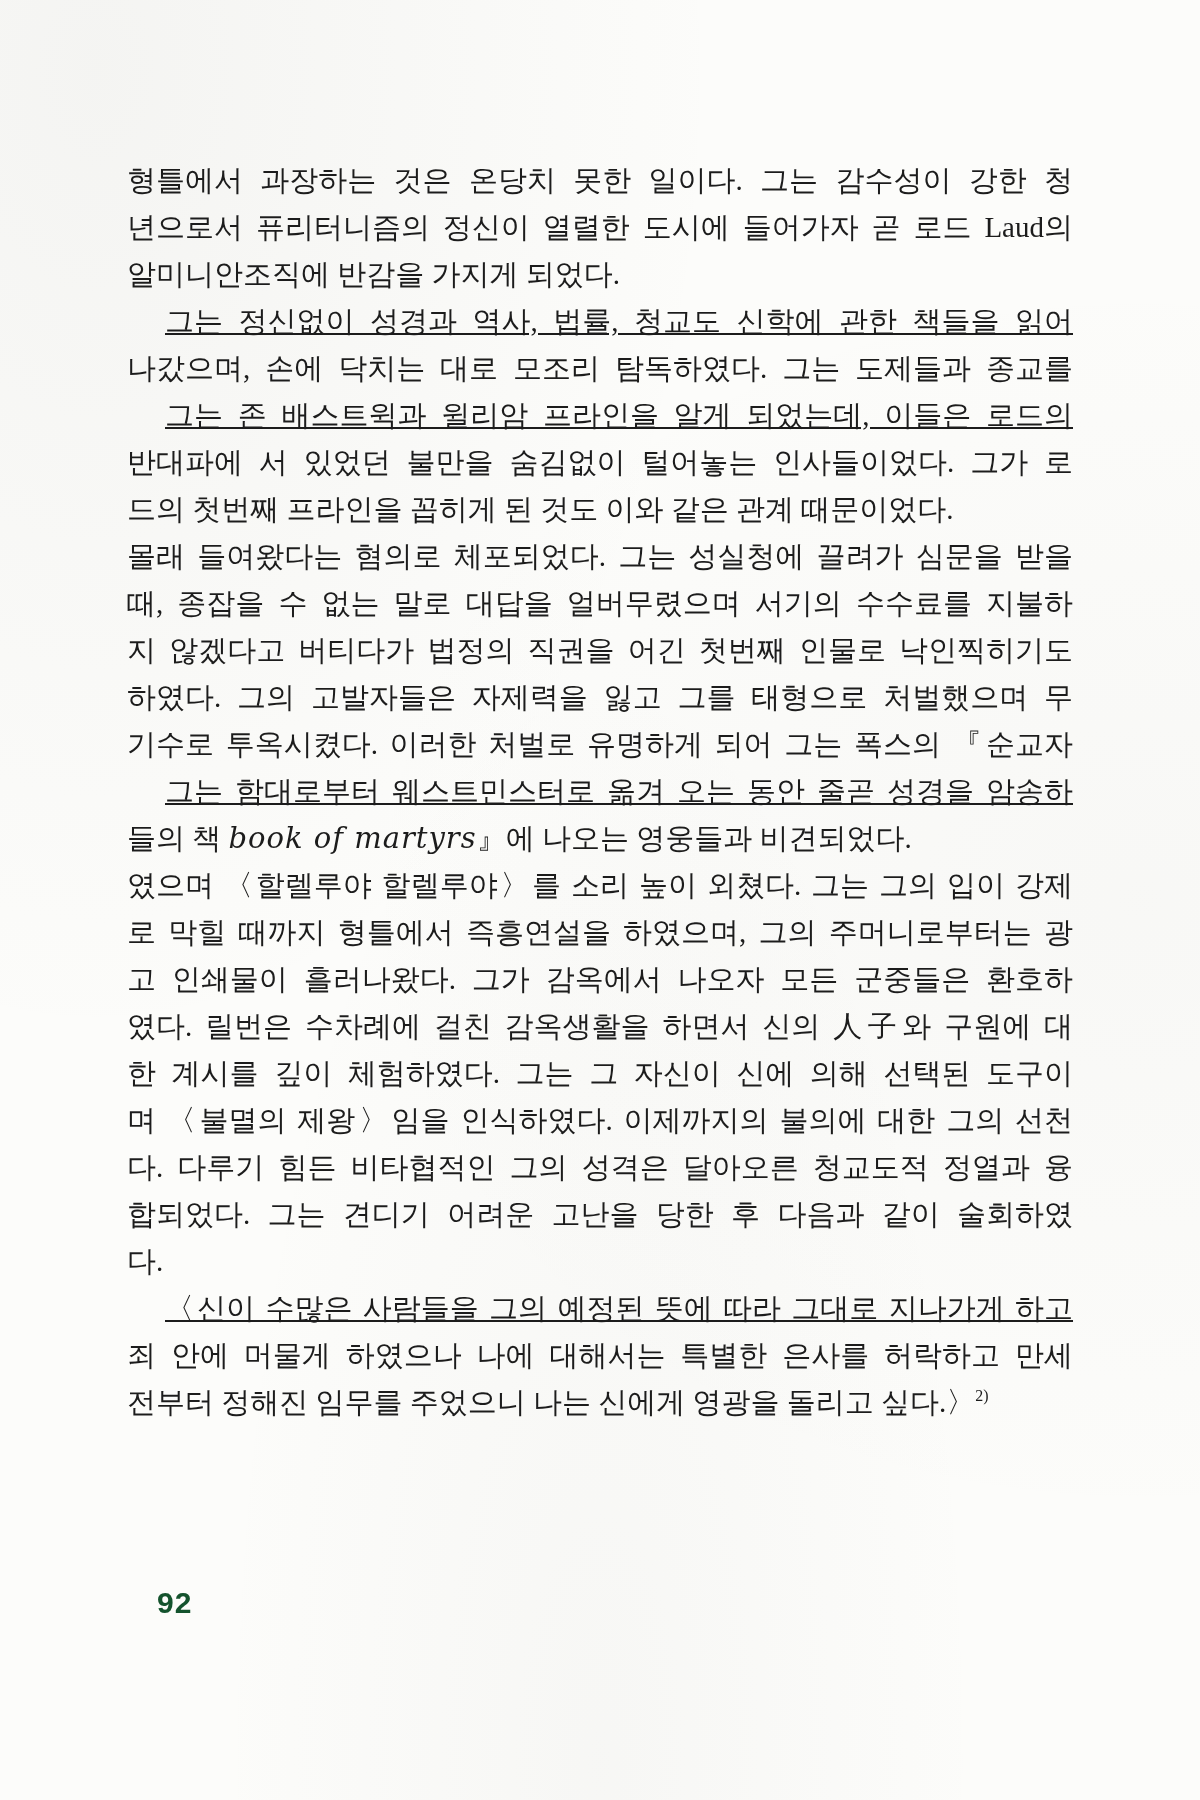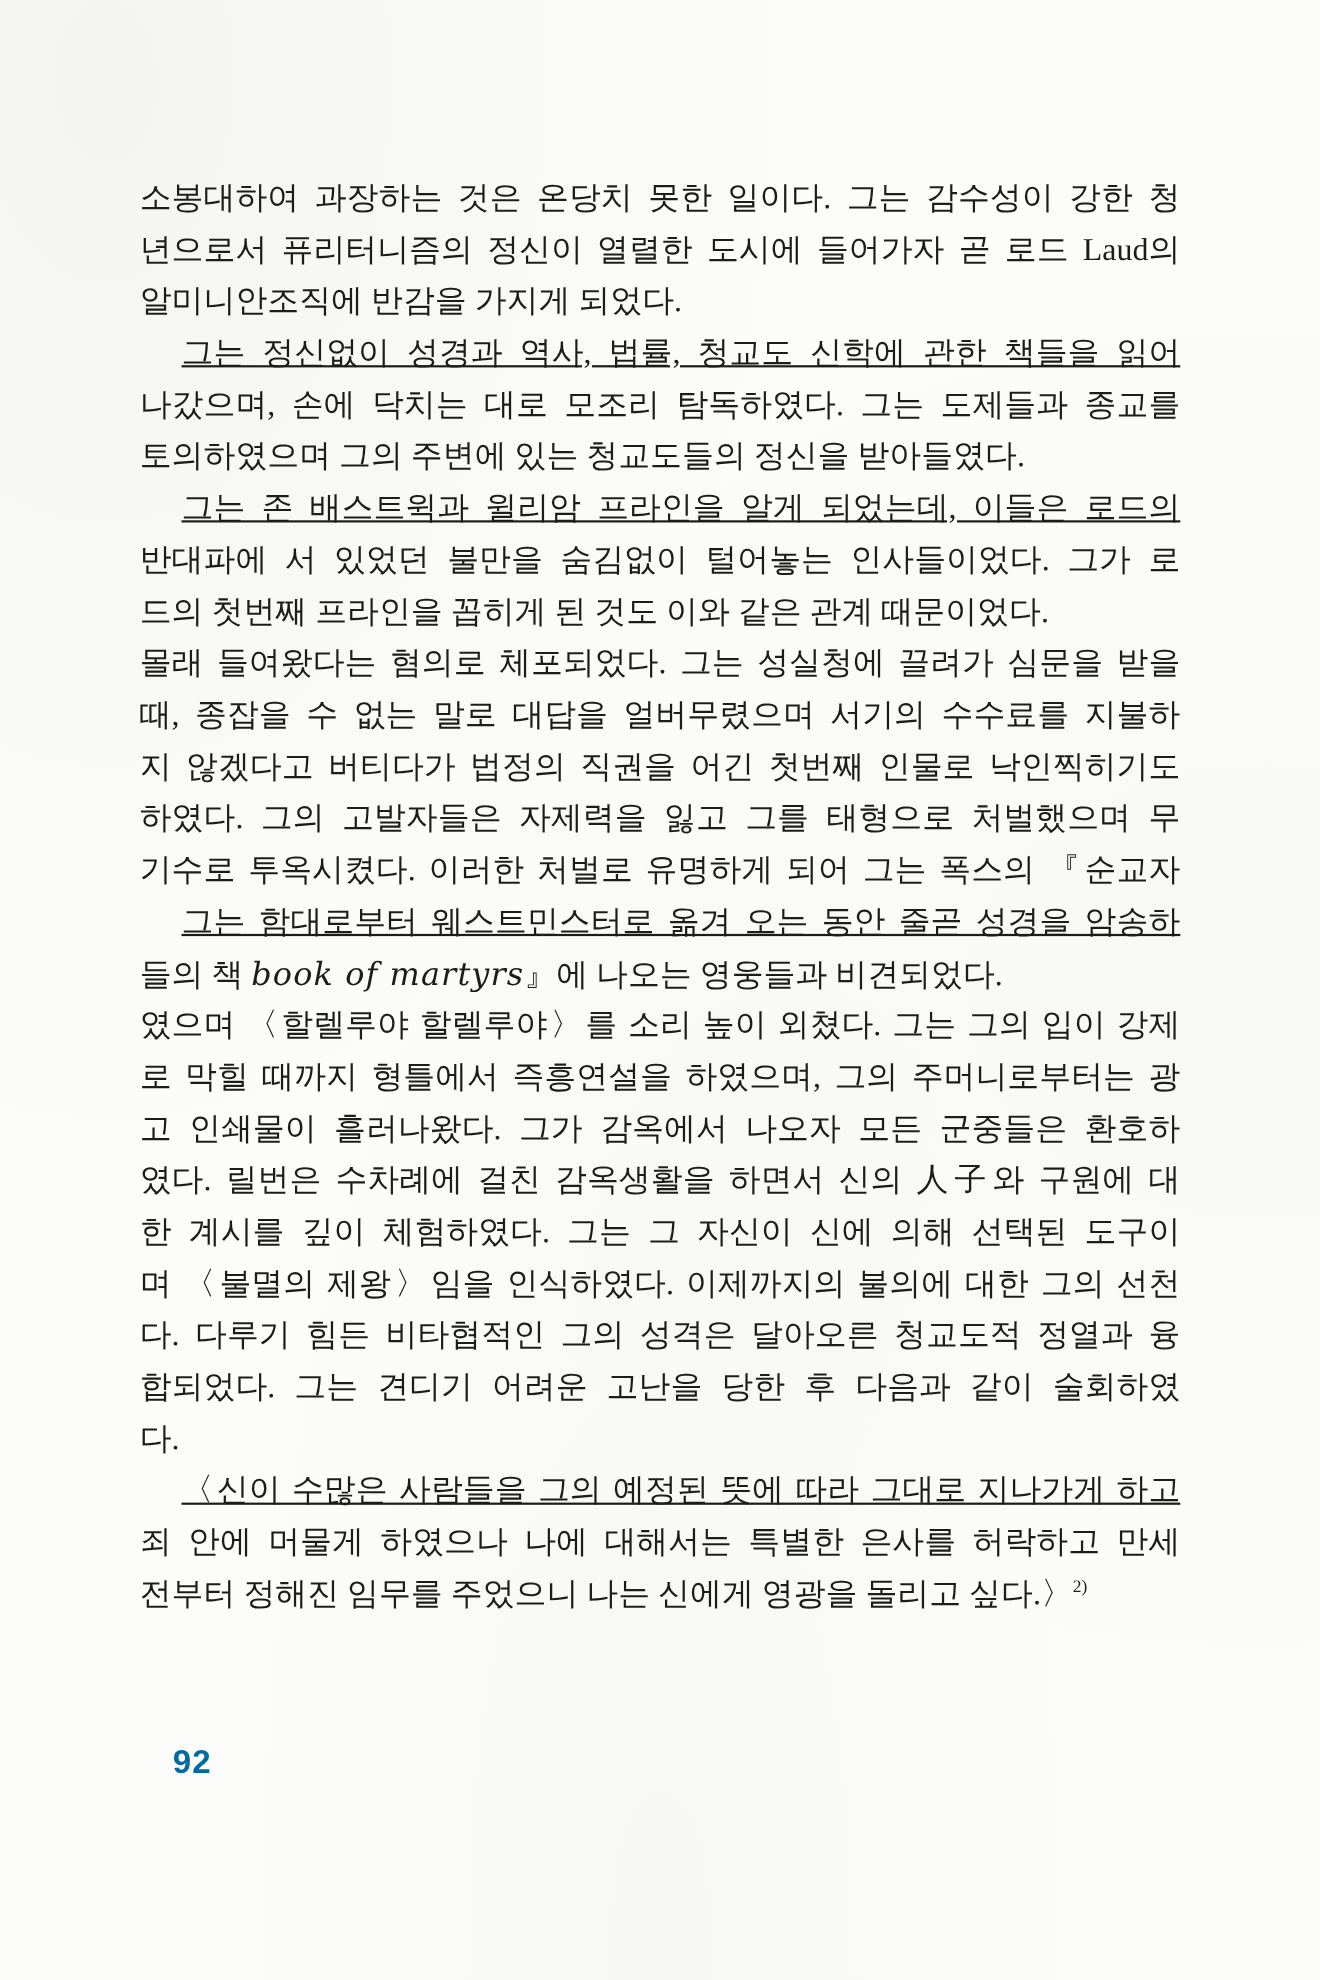--- a/index.html
+++ b/index.html
@@ -56,34 +56,33 @@
     line-height: 0;
   }
   .folio {
     position: absolute;
     left: 157px;
     top: 1586px;
     font-size: 30px;
     font-weight: 600;
     letter-spacing: 1px;
     font-family: "Liberation Sans", sans-serif;
-    color: #0369a1;
+    color: #14532d;
   }
 </style>
 </head>
 <body>
 
 <div class="page">
   <div class="text-block">
-      <div class="line"><span class="seg">소봉대하여 과장하는 것은 온당치 못한 일이다. 그는 감수성이 강한 청</span></div>
+      <div class="line"><span class="seg">형틀에서 과장하는 것은 온당치 못한 일이다. 그는 감수성이 강한 청</span></div>
       <div class="line"><span class="seg">년으로서 퓨리터니즘의 정신이 열렬한 도시에 들어가자 곧 로드 Laud의</span></div>
       <div class="line end"><span class="seg">알미니안조직에 반감을 가지게 되었다.</span></div>
       <div class="line indent"><span class="seg">그는 정신없이 성경과 역사, 법률, 청교도 신학에 관한 책들을 읽어</span></div>
       <div class="line"><span class="seg">나갔으며, 손에 닥치는 대로 모조리 탐독하였다. 그는 도제들과 종교를</span></div>
-      <div class="line end"><span class="seg">토의하였으며 그의 주변에 있는 청교도들의 정신을 받아들였다.</span></div>
       <div class="line indent"><span class="seg">그는 존 배스트윅과 윌리암 프라인을 알게 되었는데, 이들은 로드의</span></div>
       <div class="line"><span class="seg">반대파에 서 있었던 불만을 숨김없이 털어놓는 인사들이었다. 그가 로</span></div>
       <div class="line end"><span class="seg">드의 첫번째 프라인을 꼽히게 된 것도 이와 같은 관계 때문이었다.</span></div>
       <div class="line"><span class="seg">몰래 들여왔다는 혐의로 체포되었다. 그는 성실청에 끌려가 심문을 받을</span></div>
       <div class="line"><span class="seg">때, 종잡을 수 없는 말로 대답을 얼버무렸으며 서기의 수수료를 지불하</span></div>
       <div class="line"><span class="seg">지 않겠다고 버티다가 법정의 직권을 어긴 첫번째 인물로 낙인찍히기도</span></div>
       <div class="line"><span class="seg">하였다. 그의 고발자들은 자제력을 잃고 그를 태형으로 처벌했으며 무</span></div>
       <div class="line"><span class="seg">기수로 투옥시켰다. 이러한 처벌로 유명하게 되어 그는 폭스의 『순교자</span></div>
       <div class="line indent"><span class="seg">그는 함대로부터 웨스트민스터로 옮겨 오는 동안 줄곧 성경을 암송하</span></div>
       <div class="line end"><span class="seg">들의 책 </span><span class="seg italic">book of martyrs</span><span class="seg">』에 나오는 영웅들과 비견되었다.</span></div>

